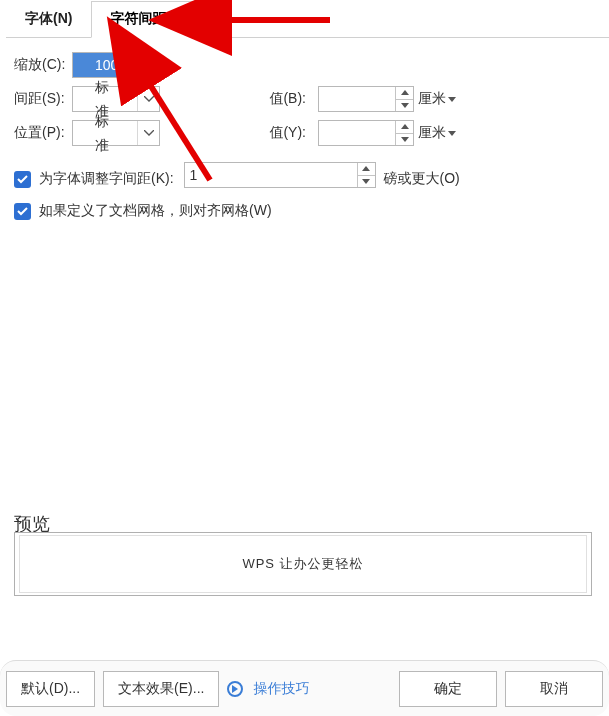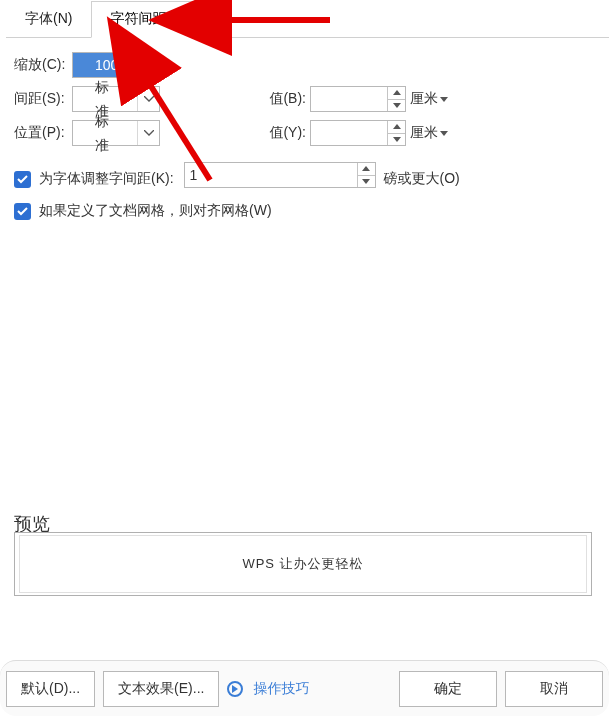--- a/index.html
+++ b/index.html
@@ -3,28 +3,28 @@
 <meta charset="utf-8">
 <style>
 * { box-sizing: border-box; margin: 0; padding: 0; }
 body {
   width: 609px; height: 716px;
   font-family: "Microsoft YaHei", "SimSun", Arial, sans-serif;
   font-size: 14px; background: #fff; color: #333;
   position: relative; overflow: hidden;
 }
 .tabbar { display: flex; border-bottom: 1px solid #d0d0d0; height: 38px; margin-left: 6px; }
-.tab { padding: 8px 18px 6px 18px; cursor: pointer; color: #222; border: 1px solid transparent; border-bottom: none; position: relative; top: 1px; }
+.tab { padding: 8px 18px 6px 18px; cursor: pointer; color: #222; border: 1px solid transparent; border-bottom: none; position: relative; top: 1px; font-weight: bold; }
 .tab.active { background: #fff; border: 1px solid #d0d0d0; border-bottom: 1px solid #fff; color: #000; }
 .tab.active::after { content:""; position:absolute; left:0; right:0; bottom:-1px; height:2px; background:#fff; }
 
 .content { padding: 10px 14px 0 14px; }
 .row { display: flex; align-items: center; height: 34px; }
 .lbl { width: 58px; white-space: nowrap; }
-.lbl2 { width: 46px; white-space: nowrap; text-align: right; margin-right: 4px; }
+.lbl2 { width: 46px; white-space: nowrap; text-align: right; margin-right: 12px; }
 .gap { width: 100px; }
 
 .combo { display: flex; align-items: center; border: 1px solid #b8b8b8; height: 26px; background: #fff; }
 .combo.short { width: 84px; }
 .combo.med { width: 88px; }
 .combo .val { flex: 1; padding: 0 22px; font-size: 14px; line-height: 24px; }
 .combo .val.sel { background: #4a88d8; color: #fff; }
 .combo .caret { width: 22px; height: 100%; border-left: 1px solid #d8d8d8; display:flex; align-items:center; justify-content:center; }
 .caret svg { width: 10px; height: 6px; }
 

